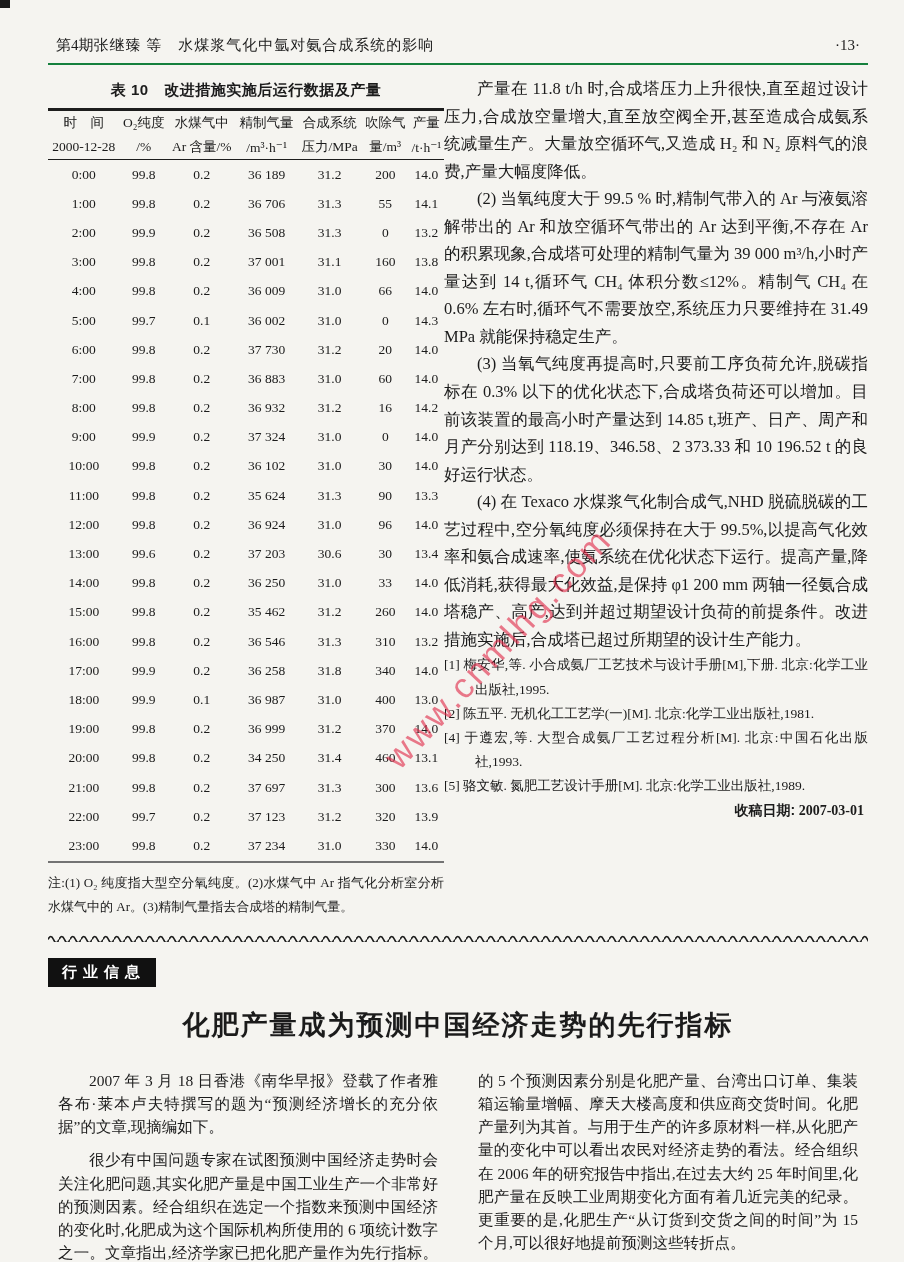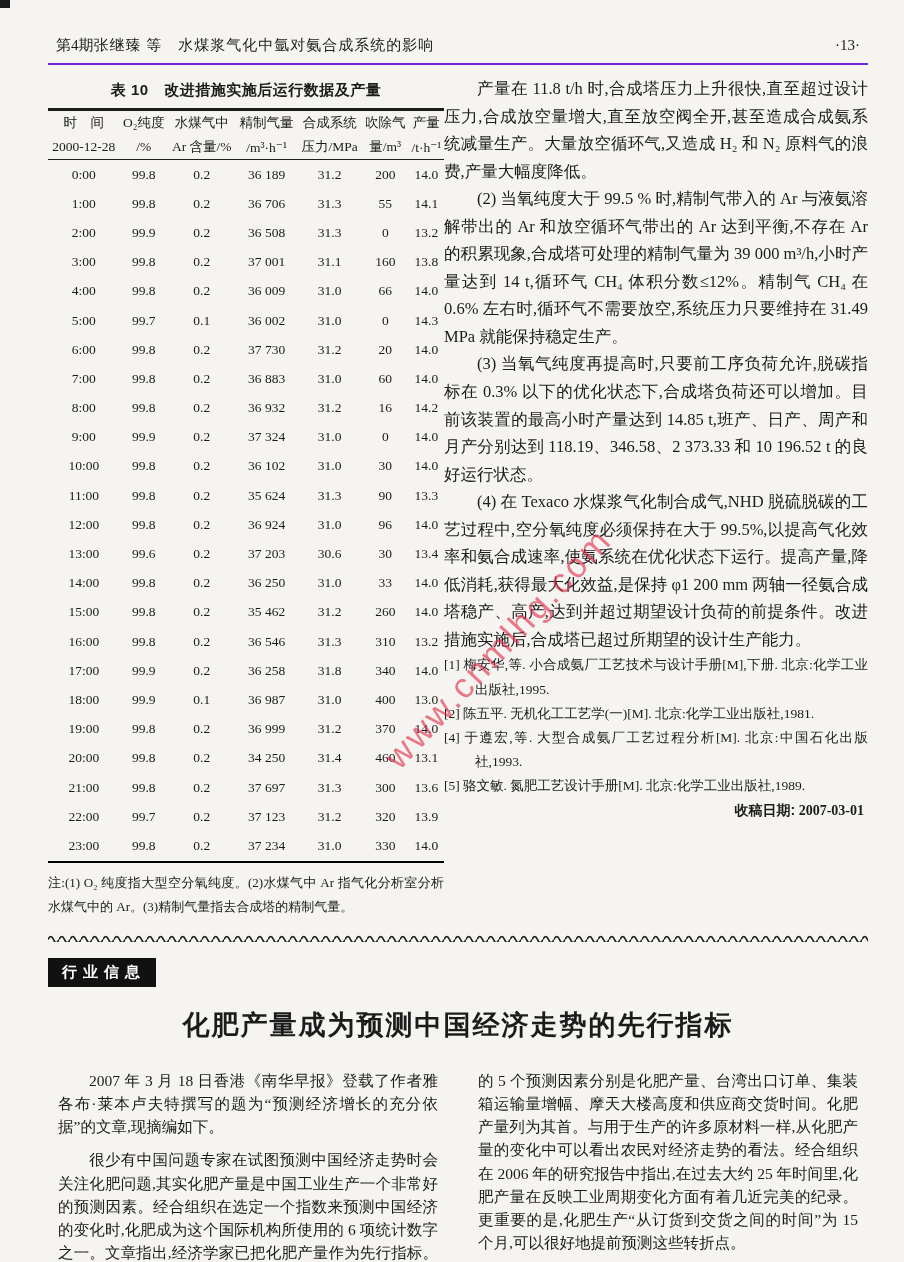--- a/index.html
+++ b/index.html
@@ -11,36 +11,36 @@
     position:relative;
     overflow:hidden;
   }
   .corner-smudge{position:absolute;left:0;top:0;width:10px;height:8px;background:#1a1a1a;}
   .page{padding:30px 36px 0 48px;position:relative;}
 
   
   .running-head{
     display:flex;align-items:baseline;justify-content:space-between;
     font-size:15px;padding:6px 8px 8px 8px;
-    border-bottom:2px solid #6d28d9;
+    border-bottom:2px solid #15803d;
   }
   .running-head .center{flex:1;text-align:left;letter-spacing:1px;}
 
   .main-cols{display:flex;margin-top:10px;}
   .col-left{width:396px;flex:none;}
   .col-right{flex:1;min-width:0;}
 
   
   .tbl-caption{
     text-align:center;font-family:"Liberation Sans","DejaVu Sans",sans-serif;
     font-weight:bold;font-size:15px;margin:6px 0 8px 0;letter-spacing:.5px;
   }
   table.data{
     width:100%;border-collapse:collapse;
-    border-top:3px solid #1d1d1d;border-bottom:2px solid #000000;
+    border-top:3px solid #1d1d1d;border-bottom:2px solid #737373;
     font-size:13.5px;
   }
   table.data thead{border-bottom:1.5px solid #1d1d1d;}
   table.data th{font-weight:normal;padding:3px 1px;text-align:center;white-space:nowrap;}
   table.data td{padding:6.6px 1px;text-align:center;white-space:nowrap;}
   .tbl-notes{
     font-size:13px;line-height:1.85;margin-top:8px;text-align:justify;
   }
 
   

